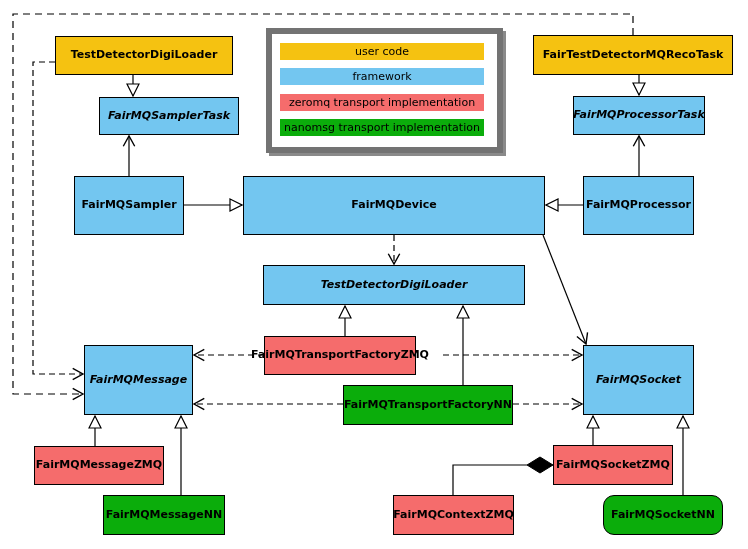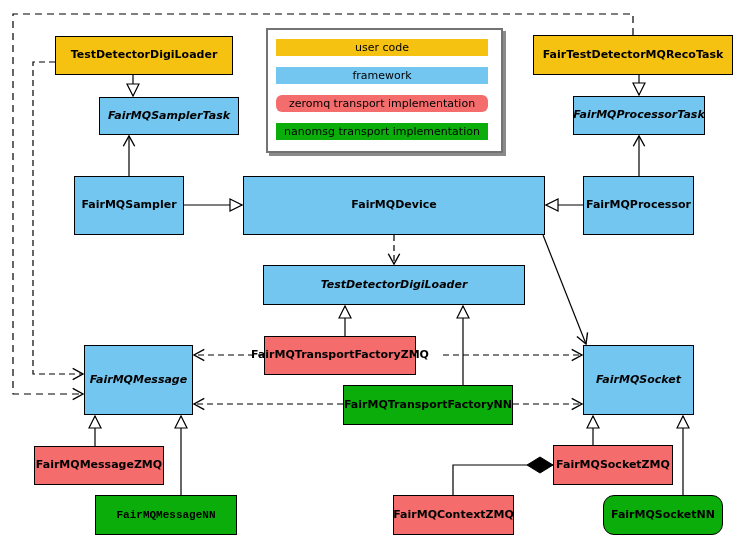--- a/index.html
+++ b/index.html
@@ -29,28 +29,28 @@
   .n-processortask       { left:573px; top:96px;  width:132px; height:39px; }
   .n-sampler             { left:74px;  top:176px; width:110px; height:59px; }
   .n-device              { left:243px; top:176px; width:302px; height:59px; }
   .n-processor           { left:583px; top:176px; width:111px; height:59px; }
   .n-transportfactory    { left:263px; top:265px; width:262px; height:40px; }
   .n-transportfactoryzmq { left:264px; top:336px; width:152px; height:39px; }
   .n-transportfactorynn  { left:343px; top:385px; width:170px; height:40px; }
   .n-message             { left:84px;  top:345px; width:109px; height:70px; }
   .n-socket              { left:583px; top:345px; width:111px; height:70px; }
   .n-messagezmq          { left:34px;  top:446px; width:130px; height:39px; }
-  .n-messagenn           { left:95px; top:495px; width:142px; height:40px;font-family:Liberation Mono, monospace; }
+  .n-messagenn           { left:103px; top:495px; width:122px; height:40px; }
   .n-contextzmq          { left:393px; top:495px; width:121px; height:40px; }
   .n-socketzmq           { left:553px; top:445px; width:120px; height:40px; }
   .n-socketnn            { left:603px; top:495px; width:120px; height:40px;border-radius:11px; }
   
   .legend {
     position:absolute; left:266px; top:28px; width:237px; height:125px;
-    box-sizing:border-box; background:#fff; border:2px solid #737373;
+    box-sizing:border-box; background:#fff; border:6px solid #737373;
     box-shadow:3px 3px 0 #8a8a8a;
     display:flex; flex-direction:column; justify-content:space-between;
     padding:9px 13px 11px 8px;
   }
   .legend-item {
     height:17px; display:flex; align-items:center; justify-content:center;
     font-size:11px; font-weight:normal; color:#000; white-space:nowrap;
   }
 </style>
 </head>
@@ -91,21 +91,21 @@
     <path d="M55,62 L33,62 L33,374 L83,374" fill="none" stroke="#000" stroke-width="1.2" stroke-dasharray="6,4" marker-end="url(#vee)"></path>
     <path d="M633,35 L633,14 L13,14 L13,394 L83,394" fill="none" stroke="#000" stroke-width="1.2" stroke-dasharray="7,5" marker-end="url(#vee)"></path>
 
     <path d="M453,495 L453,465 L527,465" fill="none" stroke="#000" stroke-width="1.2"></path>
     <polygon points="527,465 540,457 553,465 540,473" fill="#000000" stroke="#000000"></polygon>
   </svg>
 
   <div class="legend">
     <div class="legend-item" style="background: rgb(245, 194, 17);">user code</div>
     <div class="legend-item" style="background: rgb(115, 198, 240);">framework</div>
-    <div class="legend-item" style="background: rgb(245, 108, 108); border-radius: 6px;">zeromq transport implementation</div>
+    <div class="legend-item" style="background: rgb(245, 108, 108);">zeromq transport implementation</div>
     <div class="legend-item" style="background: rgb(11, 173, 11);">nanomsg transport implementation</div>
   </div>
 
   <div class="node n-digiloader" style="background: rgb(245, 194, 17);">TestDetectorDigiLoader</div>
   <div class="node n-recotask" style="background: rgb(245, 194, 17);">FairTestDetectorMQRecoTask</div>
   <div class="node abstract n-samplertask" style="background: rgb(115, 198, 240); margin-left: 36px;">FairMQSamplerTask</div>
   <div class="node abstract n-processortask" style="background: rgb(115, 198, 240);">FairMQProcessorTask</div>
   <div class="node n-sampler" style="background: rgb(115, 198, 240);">FairMQSampler</div>
   <div class="node n-device" style="background: rgb(115, 198, 240);">FairMQDevice</div>
   <div class="node n-processor" style="background: rgb(115, 198, 240);">FairMQProcessor</div>

